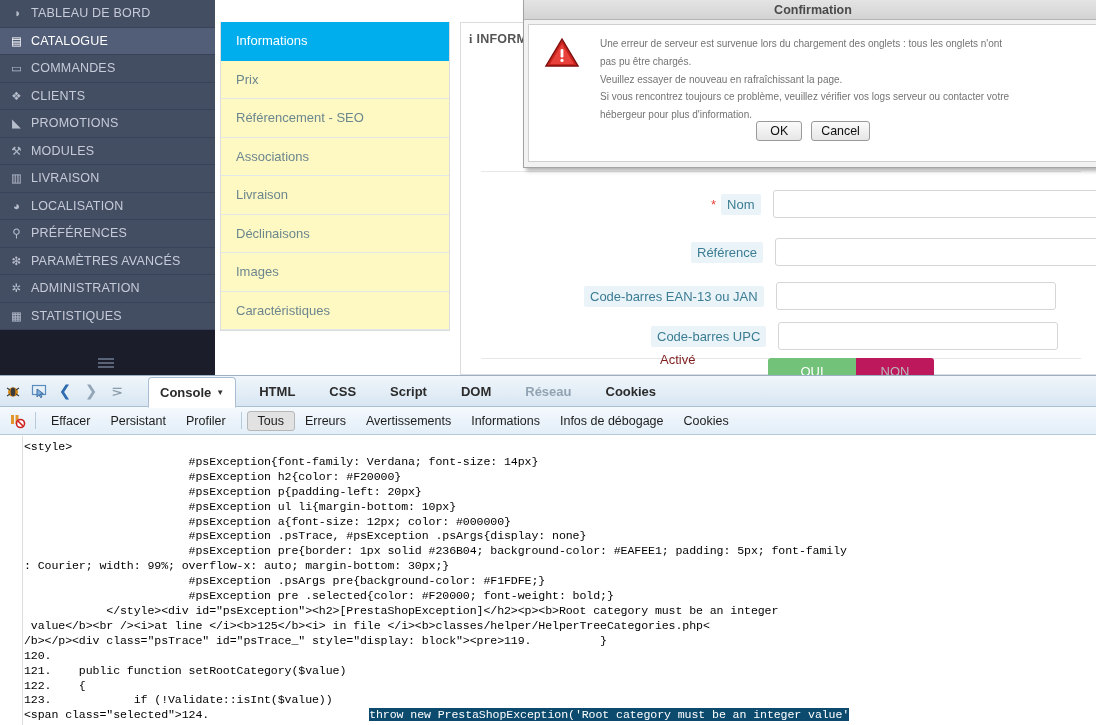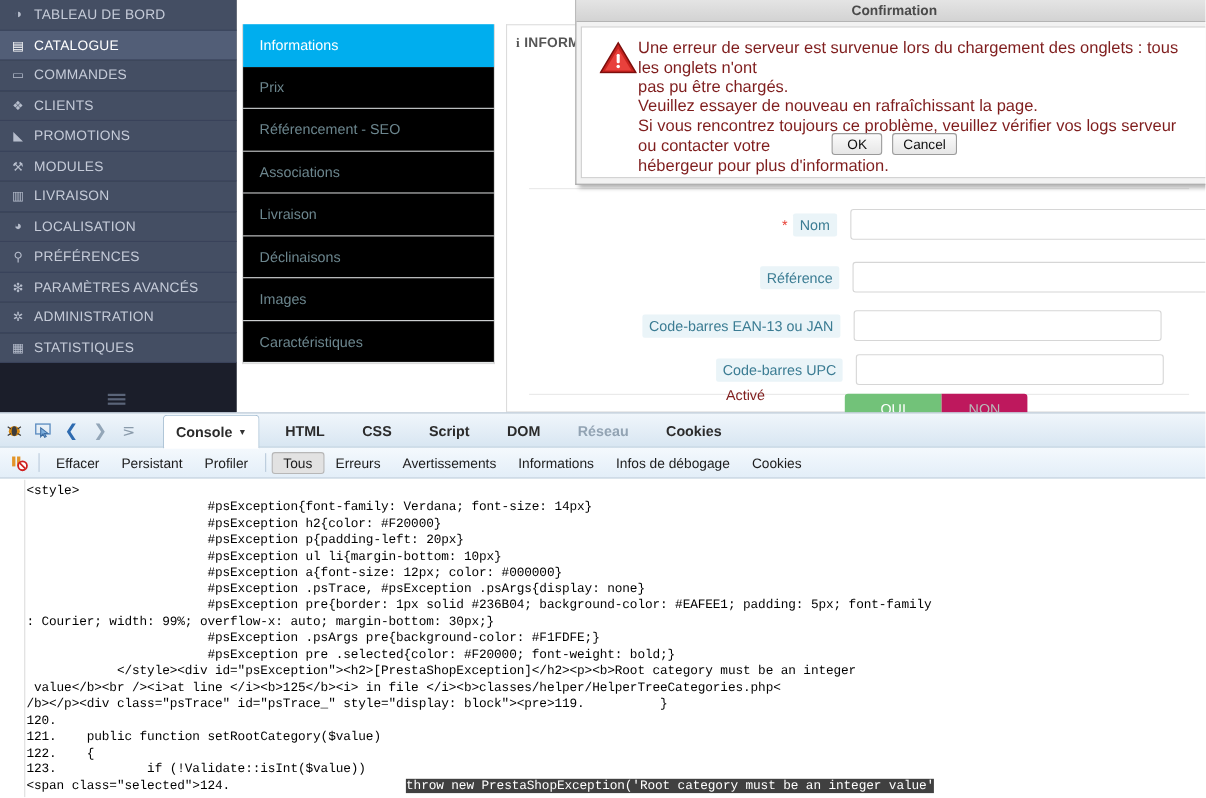--- a/index.html
+++ b/index.html
@@ -62,21 +62,21 @@
     border: 1px solid #dcdcdc;
     border-top: none;
     box-sizing: border-box;
   }
   .tab-row {
     height: 38.5px; display: flex; align-items: center;
     padding-left: 15px;
     font-size: 13px; color: #6c868e;
     border-bottom: 1px solid #e4e7e8;
     box-sizing: border-box;
-    background: #000000;
+    background: #fef9c3;
   }
   .tab-row.active { background: #00aeee; color: #ffffff; border-bottom-color: #00aeee; }
 
   
   #formpanel {
     position: absolute; left: 460px; top: 22px; right: -10px; bottom: 0;
     background: #ffffff; border: 1px solid #dcdcdc; border-right: none;
     box-sizing: border-box;
   }
   #form-head {
@@ -146,22 +146,22 @@
   }
   #modal-body {
     background: #ffffff; height: 138px;
     margin: 4px; border: 1px solid #cfcfcf;
     position: relative; box-sizing: border-box;
   }
   #modal-icon {
     position: absolute; left: 16px; top: 12px; width: 34px; height: 30px;
   }
   #modal-text {
-    position: absolute; left: 51px; top: 10px; right: 8px;
-    font-size: 15px; color: #7f1d1d; line-height: 17.8px;
+    position: absolute; left: 71px; top: 10px; right: 8px;
+    font-size: 10px; color: #737373; line-height: 17.8px;
   }
   #modal-btns {
     position: absolute; left: 0; right: 0; top: 96px;
     display: flex; justify-content: center; gap: 9px;
   }
   .dlg-btn {
     min-width: 46px; height: 20px;
     border: 1px solid #9a9a9a; border-radius: 3px;
     background: linear-gradient(to bottom,#fbfbfb 0%,#e6e6e6 100%);
     font-size: 12.4px; color: #101010;
@@ -224,21 +224,21 @@
   #fb-gutter {
     position: absolute; left: 0; top: 0; width: 22px; bottom: 0;
     border-right: 1px solid #dcdcdc; background: #ffffff;
   }
   #fb-code {
     position: absolute; left: 24px; top: 4px; right: 0; bottom: 0;
     font-family: "Liberation Mono", monospace;
     font-size: 11.6px; line-height: 14.9px;
     color: #000; white-space: pre; letter-spacing: -0.1px;
   }
-  .sel-span { background: #404040; color: #ffffff; }
+  .sel-span { background: #0c4a6e; color: #ffffff; }
 </style>
 </head>
 <body>
 
 <div id="root">
 
   <div id="page-area">
 
     <div id="sidebar">
       <div id="sidebar-nav">

